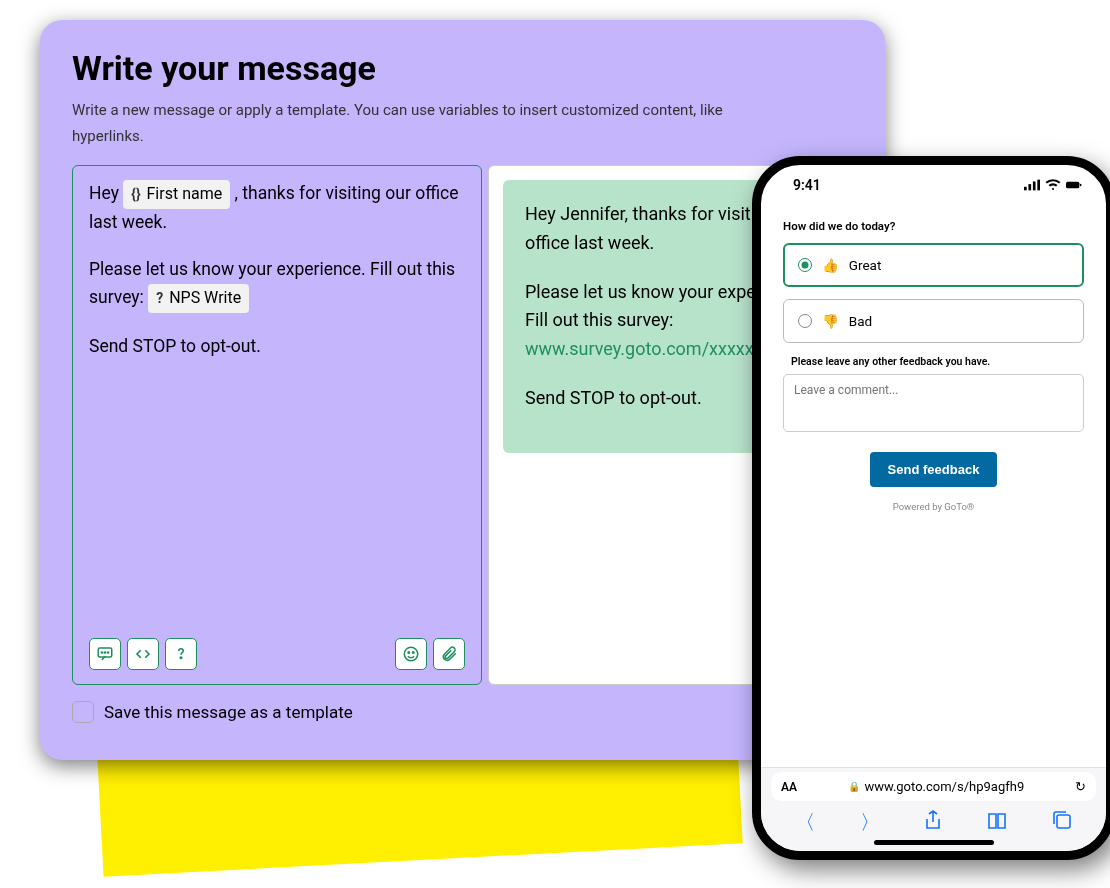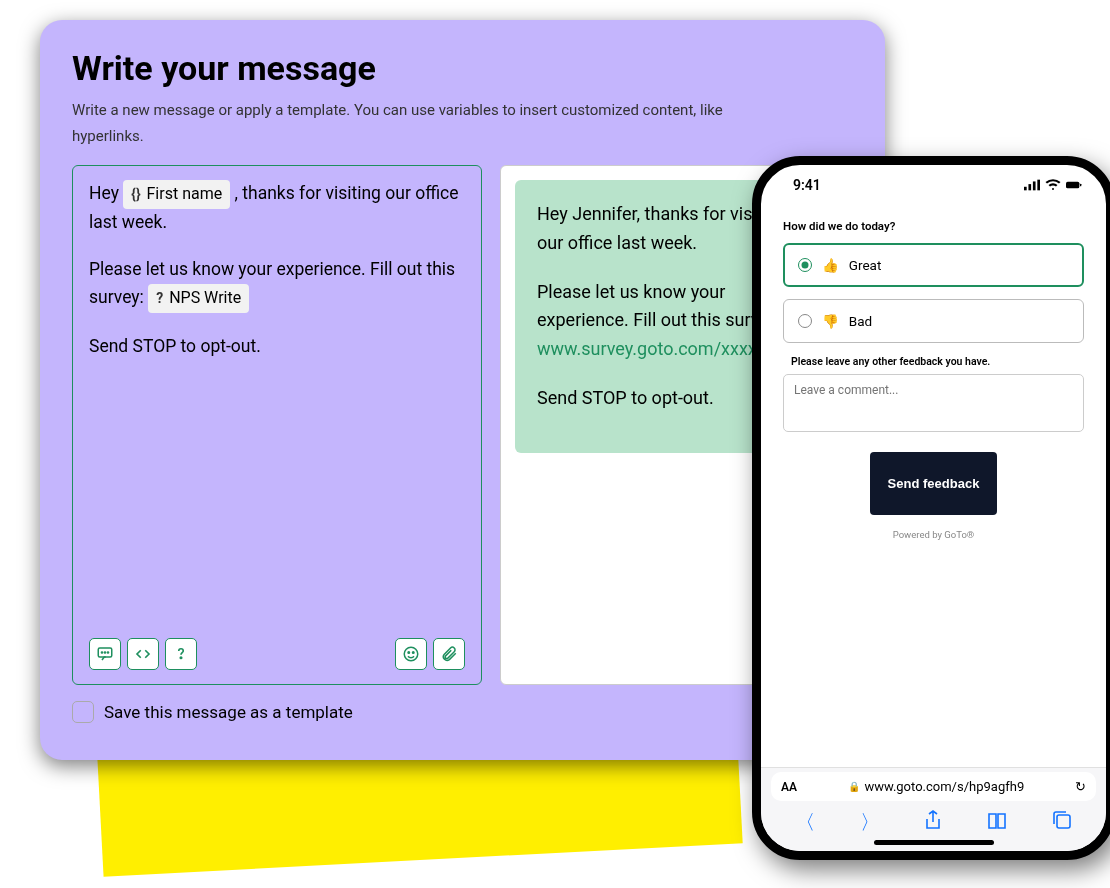--- a/index.html
+++ b/index.html
@@ -45,21 +45,21 @@
   .card .subtitle {
     font-size: 15px;
     color: #333;
     line-height: 1.7;
     margin-bottom: 16px;
     max-width: 720px;
   }
 
   .panels {
     display: flex;
-    gap: 18px;
+    gap: 6px;
     height: 520px;
   }
 
   
   .editor {
     flex: 0 0 410px;
     border: 1px solid #1e8f5e;
     border-radius: 6px;
     padding: 14px 16px;
     position: relative;
@@ -216,25 +216,25 @@
     border-radius: 5px;
     padding: 8px 10px;
     font-size: 12px;
     font-family: inherit;
     resize: none;
     color: #ec4899;
   }
   .send-btn {
     display: block;
     margin: 16px auto 0;
-    background: #0f172a;
+    background: #0369a1;
     color: #fff;
     border: none;
     border-radius: 4px;
-    padding: 24px 18px;
+    padding: 10px 18px;
     font-size: 13px;
     font-weight: 600;
     cursor: pointer;
   }
   .powered {
     text-align: center;
     font-size: 9.5px;
     color: #888;
     margin-top: 14px;
   }

